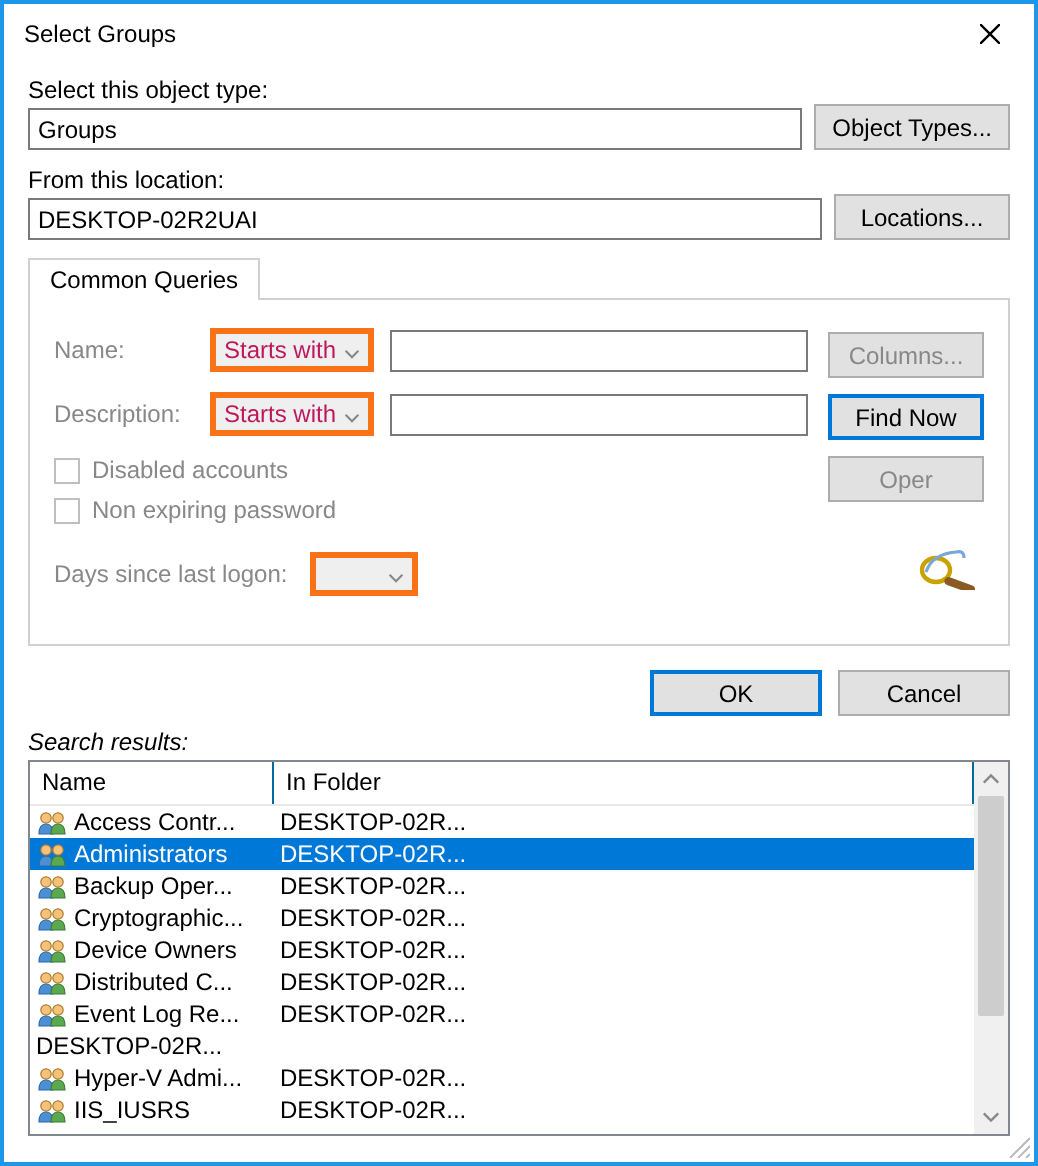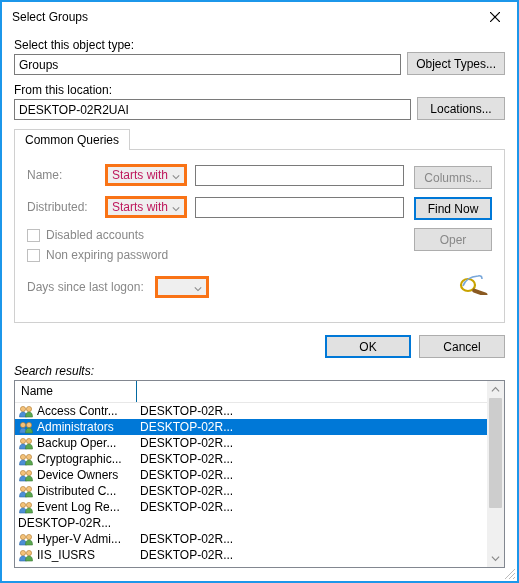--- a/index.html
+++ b/index.html
@@ -212,21 +212,21 @@
           <span class="lbl">Name:</span>
           <div class="combo">
             <span>Starts with</span>
             <svg class="chev chevsvg" viewBox="0 0 10 10">
                 <polyline points="1,3 5,7 9,3"></polyline>
               </svg>
           </div>
           <div class="tinput"></div>
         </div>
         <div class="row">
-          <span class="lbl">Distributed:</span>
+          <span class="lbl">Description:</span>
           <div class="combo">
             <span>Starts with</span>
             <svg class="chev chevsvg" viewBox="0 0 10 10">
                 <polyline points="1,3 5,7 9,3"></polyline>
               </svg>
           </div>
           <div class="tinput"></div>
         </div>
         <div class="chkrow">
           <div class="chk"></div>
@@ -265,20 +265,21 @@
   <div class="okcancel">
     <button class="btn primary" style="min-width:86px;">OK</button>
     <button class="btn" style="min-width:86px;">Cancel</button>
   </div>
 
   <div class="results-label">Search results:</div>
   <div class="results">
     <div class="results-inner">
       <div class="col-headers">
         <div class="ch name">Name</div>
+        <div class="ch folder">In Folder</div>
       </div>
       <div class="rows" id="rows">
           <div class="tr">
             <div class="c1">
               <svg class="groupicon" viewBox="0 0 16 14">
                 <use href="#group-icon"></use>
               </svg>
               <span>Access Contr...</span>
             </div>
             <div class="c2">DESKTOP-02R...</div>

